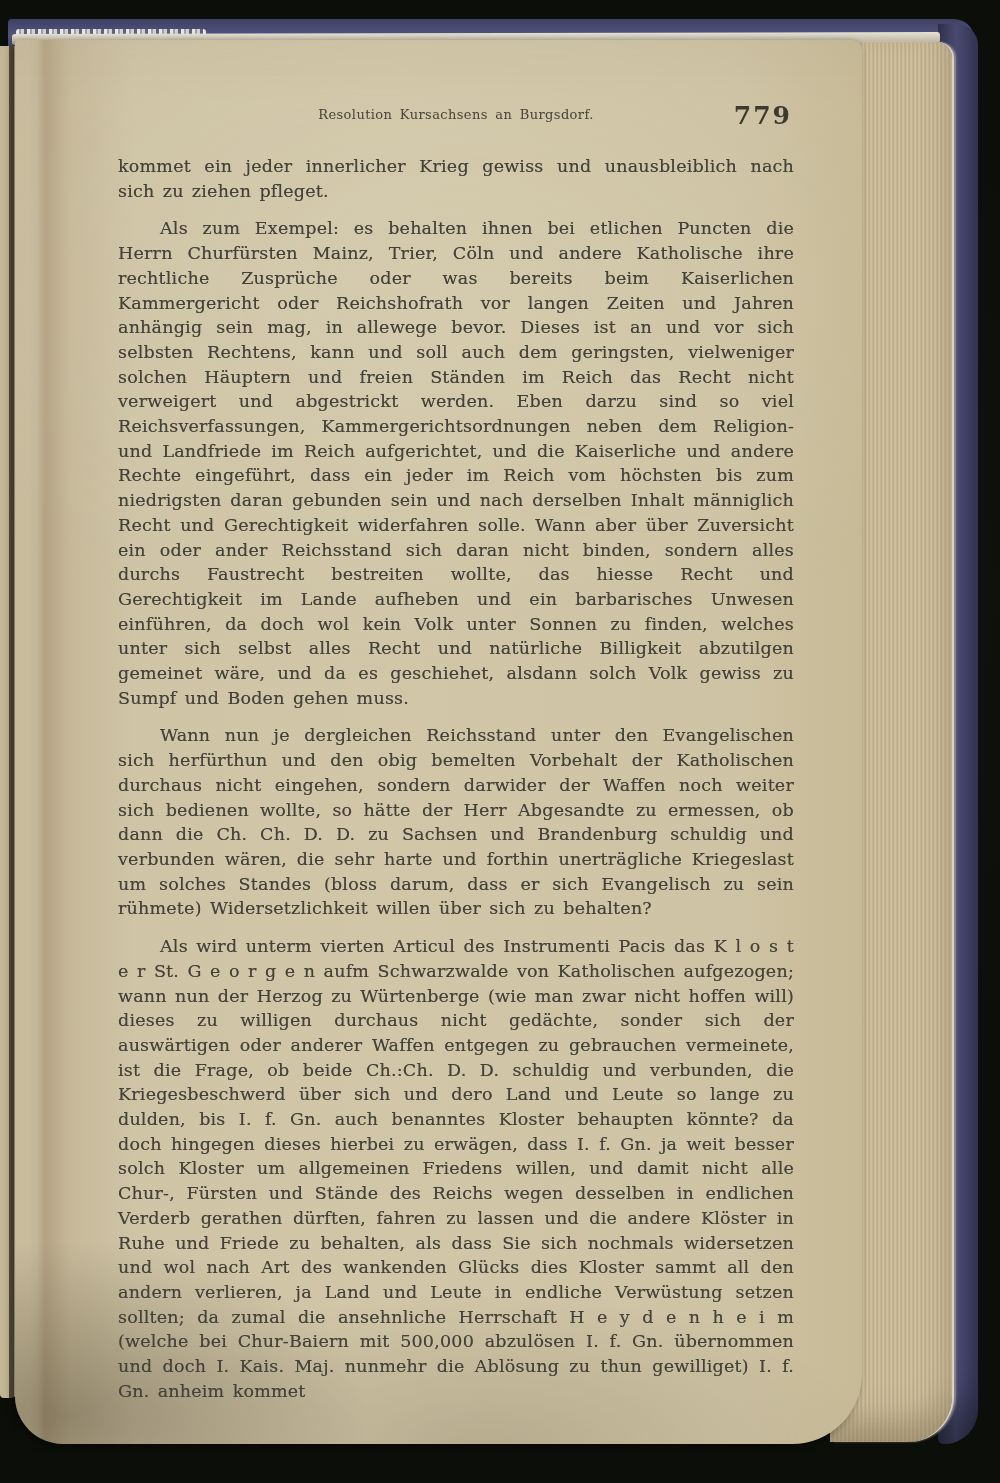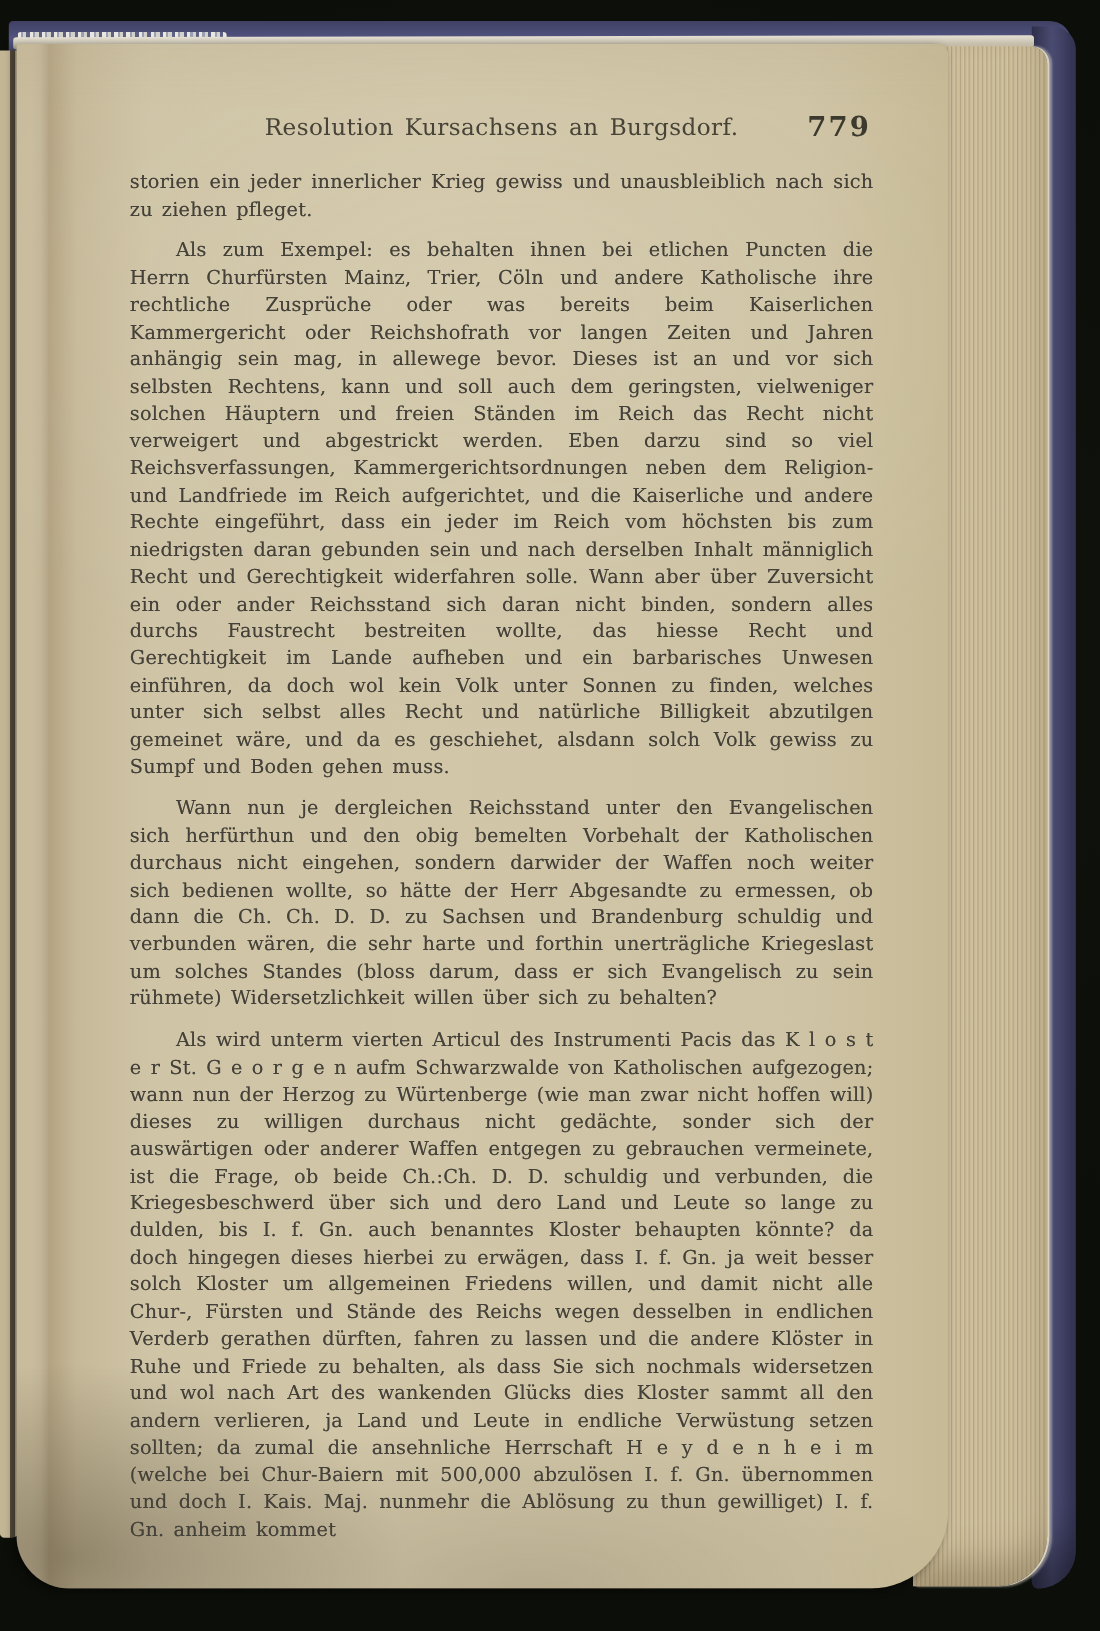--- a/index.html
+++ b/index.html
@@ -52,21 +52,21 @@
   .page::after{content:"";position:absolute;inset:0;border-radius:inherit;pointer-events:none;
         background:
           radial-gradient(430px 250px at 6% 98%, rgba(58,48,30,.38), transparent 70%),
           radial-gradient(520px 200px at 55% 100%, rgba(70,58,36,.18), transparent 75%),
           radial-gradient(820px 520px at 52% 18%, rgba(255,250,233,.10), transparent 72%),
           linear-gradient(#b8ab8c33, transparent 60px);}
 
   
   .content{position:absolute;left:118px;top:104px;width:676px;color:#403d33;}
   .header{position:relative;height:30px;text-align:center;}
-  .running-title{font-size:21px;letter-spacing:.4px;word-spacing:3px;color:#474337;}
+  .running-title{font-size:13px;letter-spacing:.4px;word-spacing:3px;color:#474337;}
   .pagenum{position:absolute;right:2px;top:-3px;font-size:25px;font-weight:bold;
            letter-spacing:2px;color:#3c392f;}
   .body-text{margin-top:20px;}
   .body-text p{margin:0 0 13px 0;font-size:17.5px;line-height:24.7px;
       text-align:justify;letter-spacing:.2px;word-spacing:2.5px;
       color:#44413a;text-shadow:0 0 .5px rgba(64,58,46,.55);
       hyphens:auto;-webkit-hyphens:auto;}
   .body-text p.indent{text-indent:42px;}
 </style>
 </head>
@@ -81,19 +81,19 @@
   <div class="gutter-strip"></div>
 
   <div class="page"></div>
 
   <div class="content">
     <div class="header">
       <span class="running-title">Resolution Kursachsens an Burgsdorf.</span>
       <span class="pagenum">779</span>
     </div>
     <div class="body-text">
-      <p>storien ein jeder innerlicher Krieg gewiss und unausbleiblich nach sich zu ziehen pfleget.</p>
+      <p>kommet ein jeder innerlicher Krieg gewiss und unausbleiblich nach sich zu ziehen pfleget.</p>
       <p class="indent">Als zum Exempel: es behalten ihnen bei etlichen Puncten die Herrn Churfürsten Mainz, Trier, Cöln und andere Katholische ihre rechtliche Zusprüche oder was bereits beim Kaiserlichen Kammergericht oder Reichshofrath vor langen Zeiten und Jahren anhängig sein mag, in allewege bevor. Dieses ist an und vor sich selbsten Rechtens, kann und soll auch dem geringsten, vielweniger solchen Häuptern und freien Ständen im Reich das Recht nicht verweigert und abgestrickt werden. Eben darzu sind so viel Reichsverfassungen, Kammergerichtsordnungen neben dem Religion- und Landfriede im Reich aufgerichtet, und die Kaiserliche und andere Rechte eingeführt, dass ein jeder im Reich vom höchsten bis zum niedrigsten daran gebunden sein und nach derselben Inhalt männiglich Recht und Gerechtigkeit widerfahren solle. Wann aber über Zuversicht ein oder ander Reichsstand sich daran nicht binden, sondern alles durchs Faustrecht bestreiten wollte, das hiesse Recht und Gerechtigkeit im Lande aufheben und ein barbarisches Unwesen einführen, da doch wol kein Volk unter Sonnen zu finden, welches unter sich selbst alles Recht und natürliche Billigkeit abzutilgen gemeinet wäre, und da es geschiehet, alsdann solch Volk gewiss zu Sumpf und Boden gehen muss.</p>
       <p class="indent">Wann nun je dergleichen Reichsstand unter den Evangelischen sich herfürthun und den obig bemelten Vorbehalt der Katholischen durchaus nicht eingehen, sondern darwider der Waffen noch weiter sich bedienen wollte, so hätte der Herr Abgesandte zu ermessen, ob dann die Ch. Ch. D. D. zu Sachsen und Brandenburg schuldig und verbunden wären, die sehr harte und forthin unerträgliche Kriegeslast um solches Standes (bloss darum, dass er sich Evangelisch zu sein rühmete) Widersetzlichkeit willen über sich zu behalten?</p>
       <p class="indent">Als wird unterm vierten Articul des Instrumenti Pacis das K l o s t e r St. G e o r g e n aufm Schwarzwalde von Katholischen aufgezogen; wann nun der Herzog zu Würtenberge (wie man zwar nicht hoffen will) dieses zu willigen durchaus nicht gedächte, sonder sich der auswärtigen oder anderer Waffen entgegen zu gebrauchen vermeinete, ist die Frage, ob beide Ch.:Ch. D. D. schuldig und verbunden, die Kriegesbeschwerd über sich und dero Land und Leute so lange zu dulden, bis I. f. Gn. auch benanntes Kloster behaupten könnte? da doch hingegen dieses hierbei zu erwägen, dass I. f. Gn. ja weit besser solch Kloster um allgemeinen Friedens willen, und damit nicht alle Chur-, Fürsten und Stände des Reichs wegen desselben in endlichen Verderb gerathen dürften, fahren zu lassen und die andere Klöster in Ruhe und Friede zu behalten, als dass Sie sich nochmals widersetzen und wol nach Art des wankenden Glücks dies Kloster sammt all den andern verlieren, ja Land und Leute in endliche Verwüstung setzen sollten; da zumal die ansehnliche Herrschaft H e y d e n h e i m (welche bei Chur-Baiern mit 500,000 abzulösen I. f. Gn. übernommen und doch I. Kais. Maj. nunmehr die Ablösung zu thun gewilliget) I. f. Gn. anheim kommet</p>
     </div>
   </div>
 </div>
 
 </body></html>

